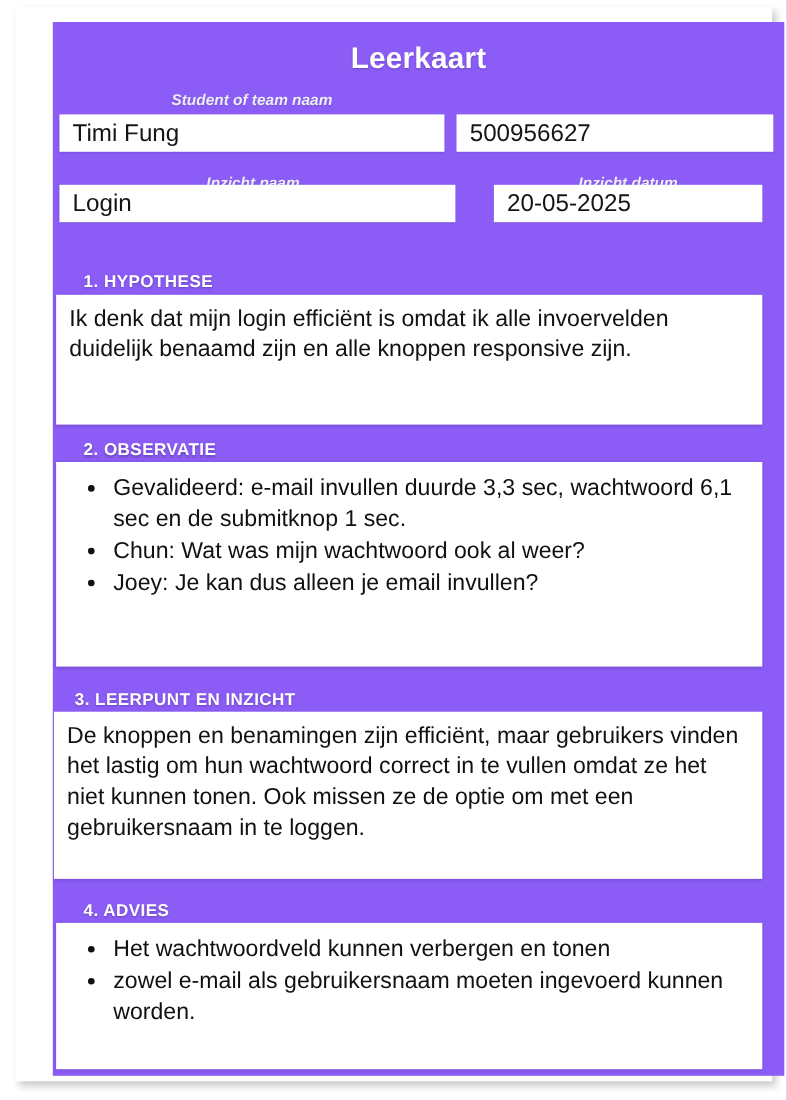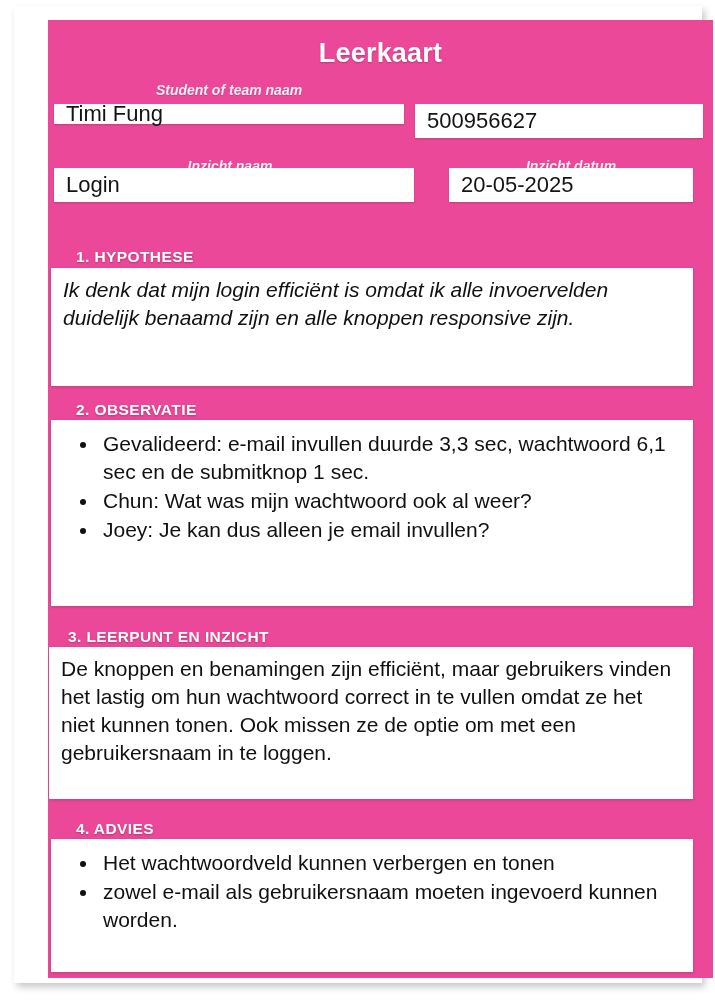--- a/index.html
+++ b/index.html
@@ -31,21 +31,21 @@
     box-shadow: 3px 4px 7px rgba(0,0,0,0.22);
   }
 
   
   .card {
     position: absolute;
     left: 34px;
     top: 14px;
     width: 665px;
     height: 958px;
-    background: #ec4899;
+    background: #8b5cf6;
   }
 
   
   .title {
     position: absolute;
     left: 0;
     top: 18px;
     width: 665px;
     text-align: center;
     color: #ffffff;
@@ -74,21 +74,21 @@
     align-items: center;
     padding-left: 12px;
     color: #141414;
     font-size: 22px;
     line-height: 1;
     box-shadow: 0 1px 2px rgba(0,0,0,0.18);
   }
 
   
   #f-student-label { left: 6px;   top: 62px;  width: 350px; }
-  #f-student-input { left: 6px;   top: 84px;  width: 350px; height: 20px; }
+  #f-student-input { left: 6px;   top: 84px;  width: 350px; height: 34px; }
   #f-number-label  { left: 367px; top: 62px;  width: 278px; }
   #f-number-input  { left: 367px; top: 84px;  width: 288px; height: 34px; }
   
   #f-insight-label { left: 6px;   top: 138px; width: 352px; }
   #f-insight-input { left: 6px;   top: 148px; width: 360px; height: 34px; }
   #f-date-label    { left: 401px; top: 138px; width: 244px; }
   #f-date-input    { left: 401px; top: 148px; width: 244px; height: 34px; }
   .section-head {
     position: absolute;
     color: #ffffff;
@@ -118,21 +118,21 @@
     padding: 10px 12px 0 48px;
     list-style: disc;
     font-size: 21px;
     line-height: 1.33;
     color: #111111;
   }
   ul.bullets li { margin: 0 0 1px 0; padding-left: 4px; }
 
   
   #sec1-head { left: 28px;  top: 228px; }
-  #sec1-body { left: 3px;   top: 248px; width: 642px; height: 118px; font-style: italic; }
+  #sec1-body { left: 3px;   top: 248px; width: 642px; height: 118px; }
   
   #sec2-head { left: 28px;  top: 381px; }
   #sec2-body { left: 3px;   top: 400px; width: 642px; height: 186px; }
   
   #sec3-head { left: 20px;  top: 608px; }
   #sec3-body { left: 1px;   top: 627px; width: 644px; height: 152px; }
   
   #sec4-head { left: 28px;  top: 800px; }
   #sec4-body { left: 3px;   top: 819px; width: 642px; height: 133px; }
 </style>

